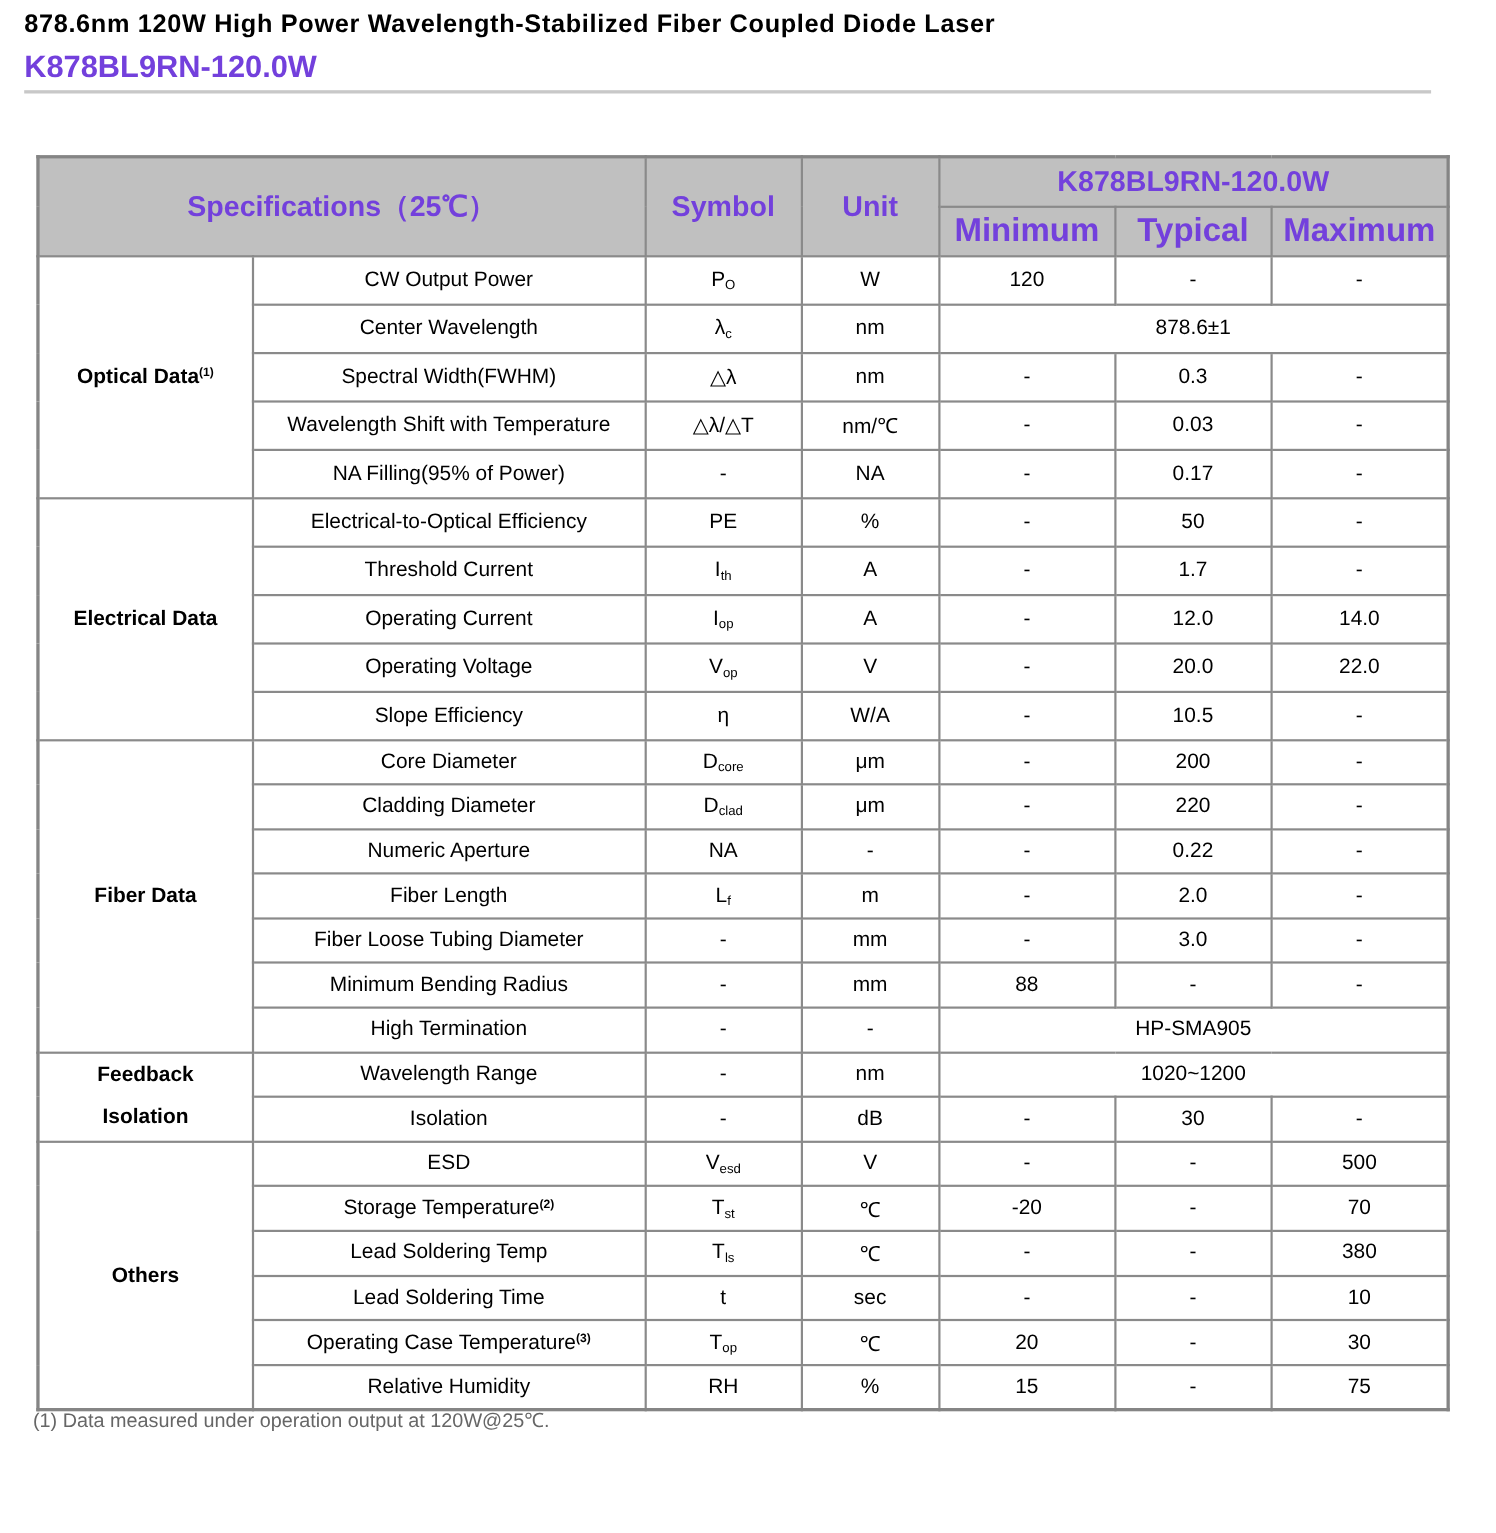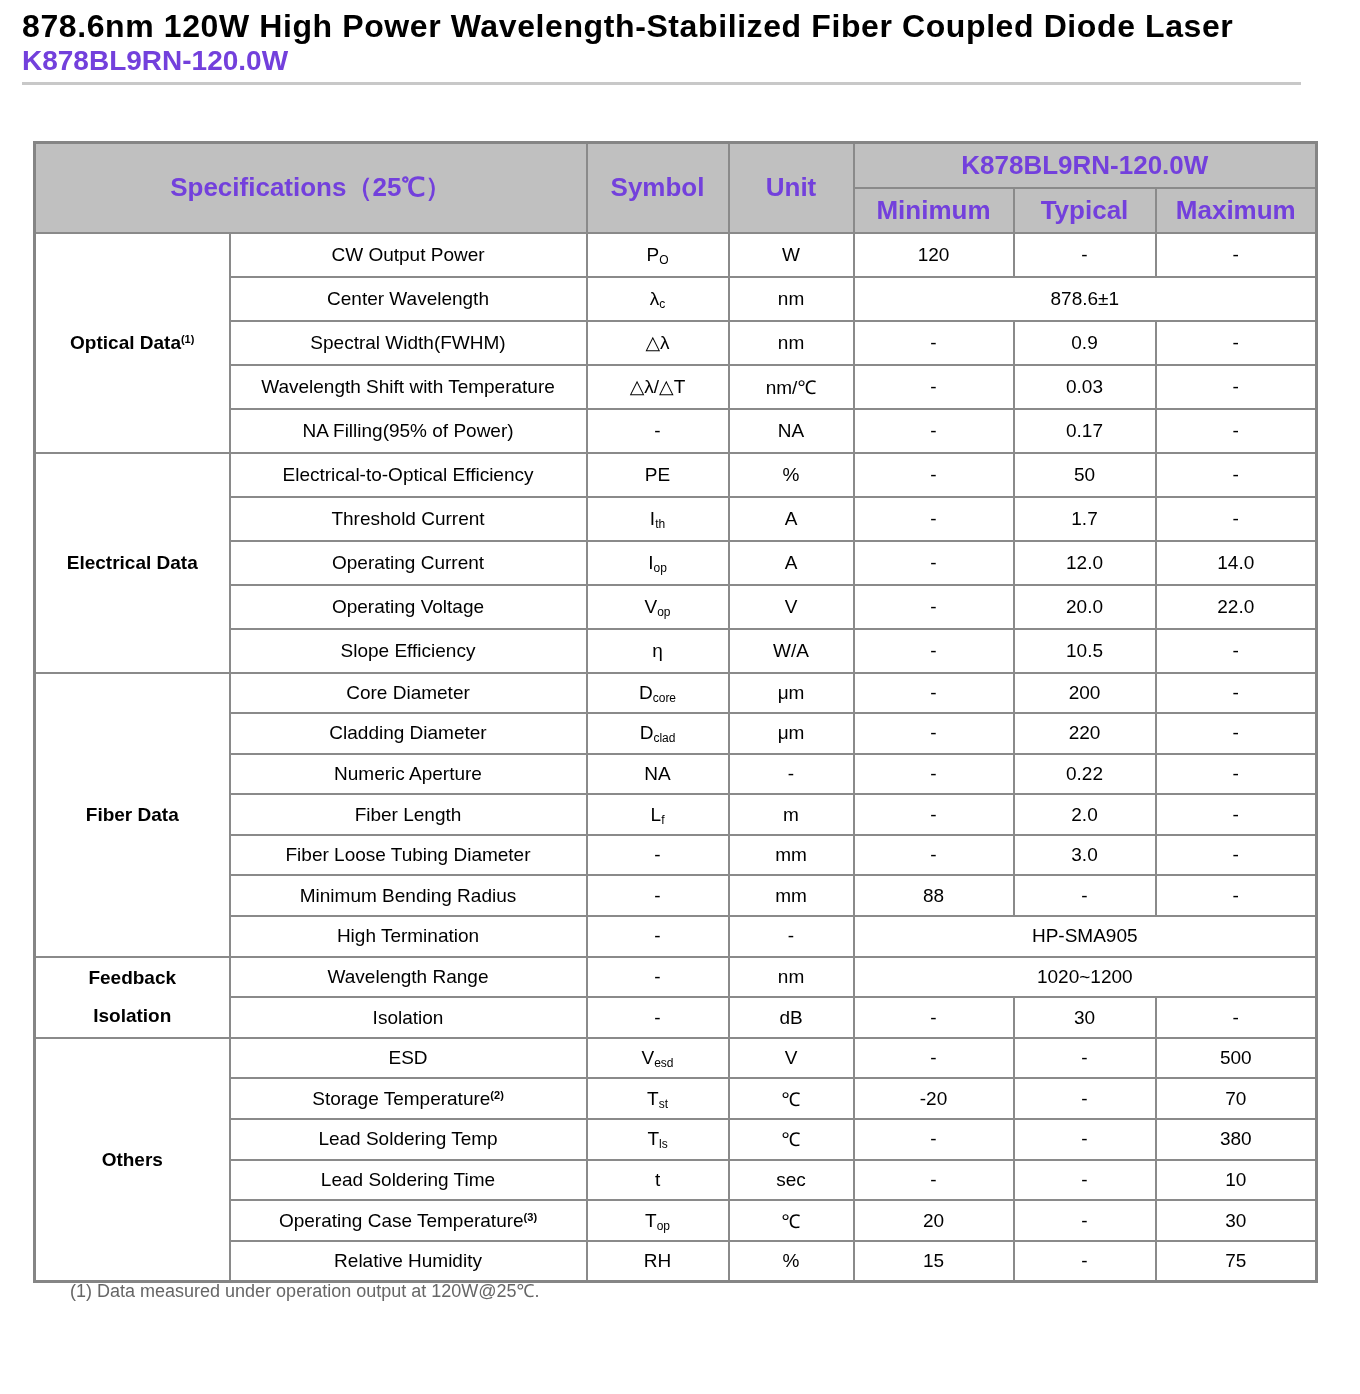--- a/index.html
+++ b/index.html
@@ -1,32 +1,32 @@
 <!DOCTYPE html>
 <html><head>
 <meta charset="utf-8">
 <style>
   html, body { margin: 0; padding: 0; background: #ffffff; }
   body { width: 1360px; height: 1394px; position: relative; font-family: "Liberation Sans", sans-serif; color: #000; overflow: hidden; }
-  .title { position: absolute; left: 22px; top: 8px; font-size: 32px; font-weight: bold; letter-spacing: 0.6px; white-space: nowrap; }
+  .title { position: absolute; left: 22px; top: 8px; font-size: 23px; font-weight: bold; letter-spacing: 0.6px; white-space: nowrap; }
   .subtitle { position: absolute; left: 22px; top: 45px; font-size: 28px; font-weight: bold; color: #7340DC; white-space: nowrap; }
   .rule { position: absolute; left: 22px; top: 82px; width: 1279px; height: 3px; background: #c8c8c8; }
   .spec-table { position: absolute; left: 33px; top: 106px; width: 1282px; border-collapse: collapse; table-layout: fixed; border: 3px solid #858585; margin-top: 35px; }
   .spec-table td, .spec-table th { border: 2px solid #8a8a8a; text-align: center; vertical-align: middle; padding: 0; font-size: 19px; }
   .spec-table th { background: #c0c0c0; color: #7340DC; font-weight: bold; font-size: 26px; }
-  .spec-table th.sub { font-size: 26px; }
+  .spec-table th.sub { font-size: 30px; }
   .hdr1 { height: 45px; }
   .hdr2 { height: 45px; }
   tr.r44 td { height: 42px; }
   tr.r40 td { height: 38.6px; }
   td.group { font-weight: bold; font-size: 19px; }
   td.group .line { display: block; line-height: 38px; }
   sup { font-size: 11px; font-weight: bold; vertical-align: 6px; line-height: 0; }
   sub { font-size: 12px; vertical-align: -3px; line-height: 0; }
-  .footnotes { position: absolute; left: 30px; top: 1279px; font-size: 18px; color: #666; margin-left: 40px; }
+  .footnotes { position: absolute; left: 30px; top: 1279px; font-size: 18px; color: #666; }
   .footnotes div { height: 38px; line-height: 24px; white-space: nowrap; }
 </style>
 </head>
 <body>
 
 <div class="title">878.6nm 120W High Power Wavelength-Stabilized Fiber Coupled Diode Laser</div>
 <div class="subtitle">K878BL9RN-120.0W</div>
 <div class="rule"></div>
 
 <table class="spec-table">
@@ -66,21 +66,21 @@
         <td><span>Center Wavelength</span></td>
         <td><span>λ</span><sub>c</sub></td>
         <td>nm</td>
         <td colspan="3">878.6±1</td>
       </tr>
       <tr class="r44">
         <td><span>Spectral Width(FWHM)</span></td>
         <td><span>△λ</span></td>
         <td>nm</td>
         <td>-</td>
-        <td>0.9</td>
+        <td>0.3</td>
         <td>-</td>
       </tr>
       <tr class="r44">
         <td><span>Wavelength Shift with Temperature</span></td>
         <td><span>△λ/△T</span></td>
         <td>nm/℃</td>
         <td>-</td>
         <td>0.03</td>
         <td>-</td>
       </tr>

